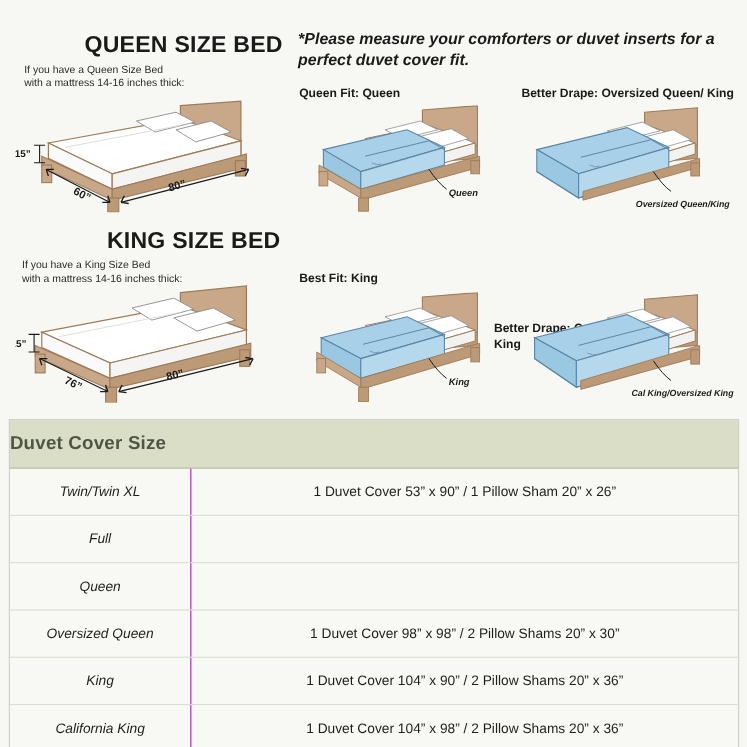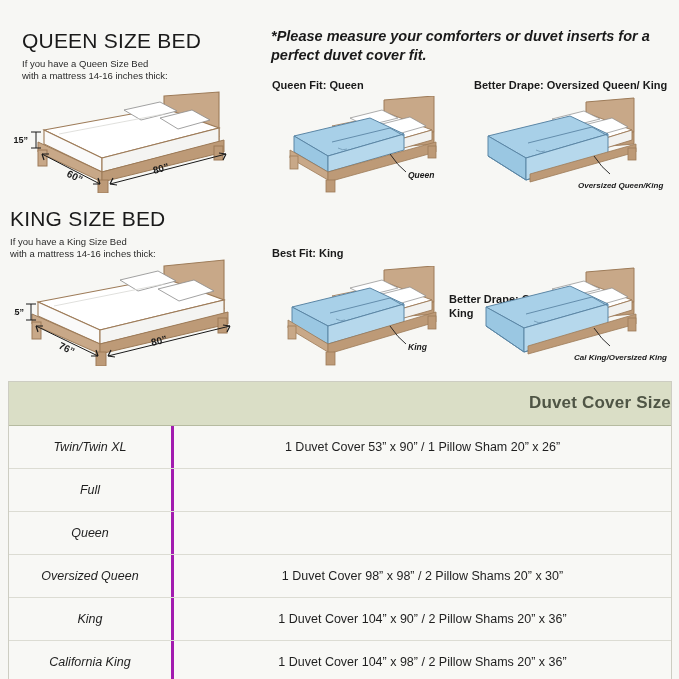--- a/index.html
+++ b/index.html
@@ -9,29 +9,29 @@
     font-family: "Liberation Sans", sans-serif;
     color: #231f20;
     overflow: hidden;
     position: relative;
   }
 
   
   .top { position: relative; width: 679px; height: 370px; }
 
   .sec-title {
-    font-size: 21px; font-weight: 400; letter-spacing: .2px;
-    color: #1a1a1a; line-height: 1;
+    font-size: 21px; font-weight: 700; letter-spacing: .2px;
+    color: #1a1a1a; line-height: 1; text-align: right;
   }
   .sec-sub {
     font-size: 9.5px; line-height: 12px; color: #2b2b2b; margin-top: 7px;
   }
 
   .queen-block { position: absolute; left: 22px; top: 30px; width: 235px; }
-  .king-block  { position: absolute; left: 10px; top: 208px; width: 235px; }
+  .king-block  { position: absolute; left: 20px; top: 208px; width: 235px; }
 
   .note {
     position: absolute; left: 271px; top: 27px; width: 400px;
     font-size: 14.5px; font-style: italic; font-weight: 700;
     line-height: 19px; color: #1a1a1a;
   }
 
   .col-head {
     position: absolute; font-size: 11px; font-weight: 700; color: #1a1a1a;
     line-height: 14px;
@@ -53,30 +53,30 @@
   
   .table-wrap {
     position: absolute; left: 8px; top: 381px;
     width: 664px;
     border: 1px solid #cdcdc2;
     background: #f8f8f5;
   }
   .t-head {
     background: #dadec6;
     border-bottom: 1px solid #b6bba0;
-    text-align: right;
+    text-align: left;
     font-size: 17px; font-weight: 700; color: #4f5545;
     padding: 11px 0 12px;
     letter-spacing: .2px;
   }
   .t-row { display: flex; border-top: 1px solid #dcdcd3; }
   .t-row:first-of-type { border-top: none; }
   .t-cell-label {
     width: 165px; flex: 0 0 165px;
-    border-right: 3px solid #a21caf;
+    border-right: 1px solid #a21caf;
     text-align: center;
     font-size: 12.5px; font-style: italic; color: #1f1f1f;
     padding: 13px 4px;
     line-height: 16px;
   }
   .t-cell-value {
     flex: 1 1 auto; text-align: center;
     font-size: 12.5px; color: #1f1f1f;
     padding: 13px 4px; line-height: 16px;
   }

